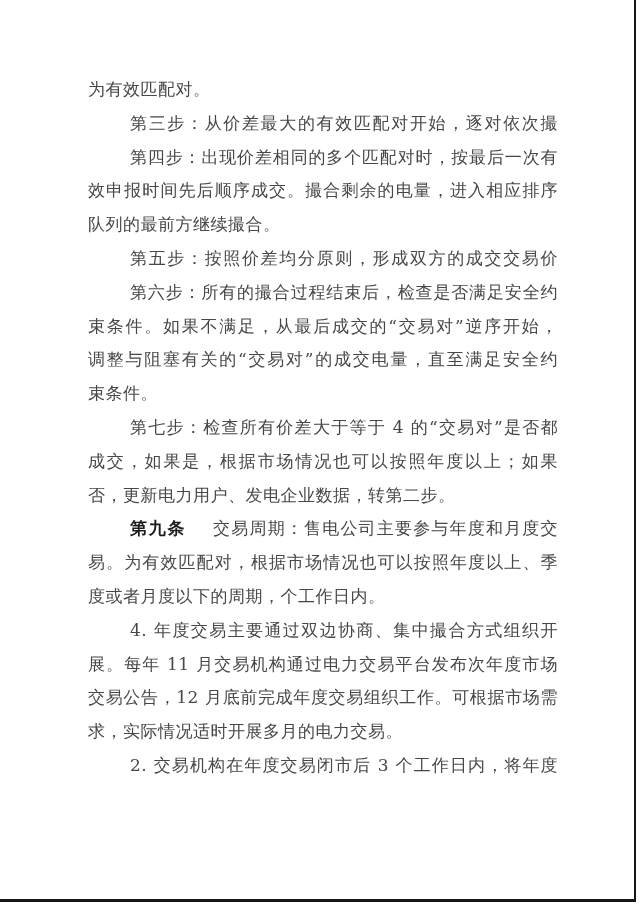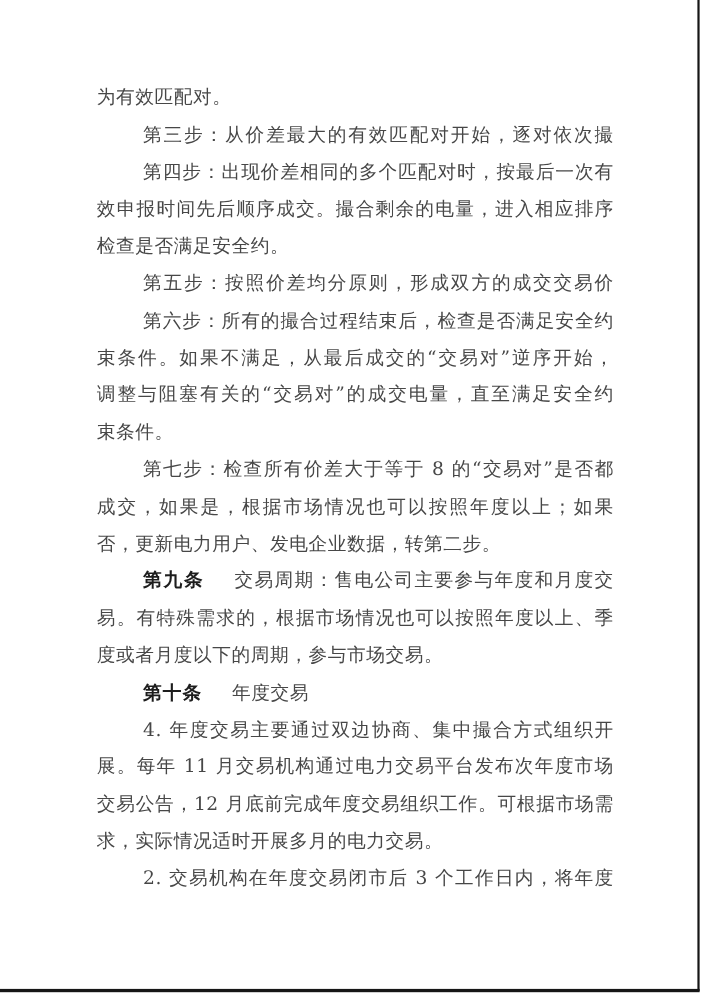--- a/index.html
+++ b/index.html
@@ -71,37 +71,34 @@
 </head>
 <body>
 
 <div class="page">
 
   <div class="textblock">
     <div class="ln">为有效匹配对。</div>
     <div class="ln ind j">第三步：从价差最大的有效匹配对开始，逐对依次撮合。</div>
     <div class="ln ind j">第四步：出现价差相同的多个匹配对时，按最后一次有</div>
     <div class="ln j">效申报时间先后顺序成交。撮合剩余的电量，进入相应排序</div>
-    <div class="ln">检查是否满足安全约。</div>
+    <div class="ln">队列的最前方继续撮合。</div>
     <div class="ln ind j">第五步：按照价差均分原则，形成双方的成交交易价格。</div>
     <div class="ln ind j">第六步：所有的撮合过程结束后，检查是否满足安全约</div>
     <div class="ln j">束条件。如果不满足，从最后成交的“交易对”逆序开始，</div>
     <div class="ln j">调整与阻塞有关的“交易对”的成交电量，直至满足安全约</div>
     <div class="ln">束条件。</div>
-    <div class="ln ind j">第七步：检查所有价差大于等于 8 的“交易对”是否都</div>
+    <div class="ln ind j">第七步：检查所有价差大于等于 4 的“交易对”是否都</div>
     <div class="ln j">成交，如果是，根据市场情况也可以按照年度以上；如果</div>
     <div class="ln">否，更新电力用户、发电企业数据，转第二步。</div>
     <div class="ln ind j">
       <span class="b">第九条</span><span>交易周期：售电公司主要参与年度和月度交</span>
     </div>
-    <div class="ln j">易。有特殊需求的，根据市场情况也可以按照年度以上、季</div>
-    <div class="ln">度或者月度以下的周期，参与市场交易。</div>
-    <div class="ln ind">
-      <span class="b">第十条</span><span>年度交易</span>
-    </div>
+    <div class="ln j">易。为有效匹配对，根据市场情况也可以按照年度以上、季</div>
+    <div class="ln">度或者月度以下的周期，个工作日内。</div>
     <div class="ln ind j">4. 年度交易主要通过双边协商、集中撮合方式组织开</div>
     <div class="ln j">展。每年 11 月交易机构通过电力交易平台发布次年度市场</div>
     <div class="ln j">交易公告，12 月底前完成年度交易组织工作。可根据市场需</div>
     <div class="ln">求，实际情况适时开展多月的电力交易。</div>
     <div class="ln ind j">2. 交易机构在年度交易闭市后 3 个工作日内，将年度</div>
   </div>
 
   <div class="edge-right"></div>
   <div class="edge-bottom"></div>
 </div>

